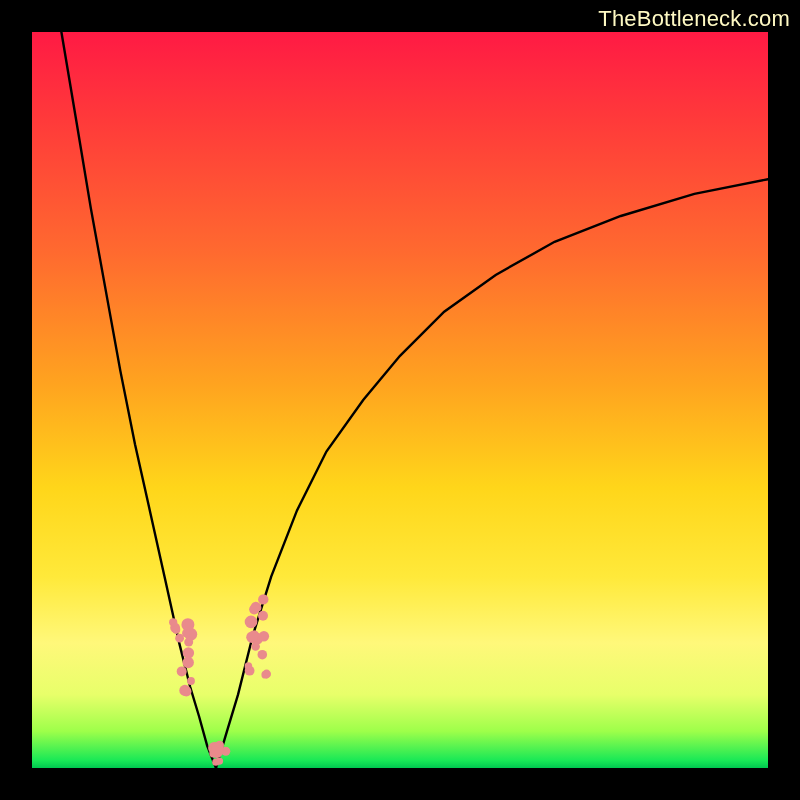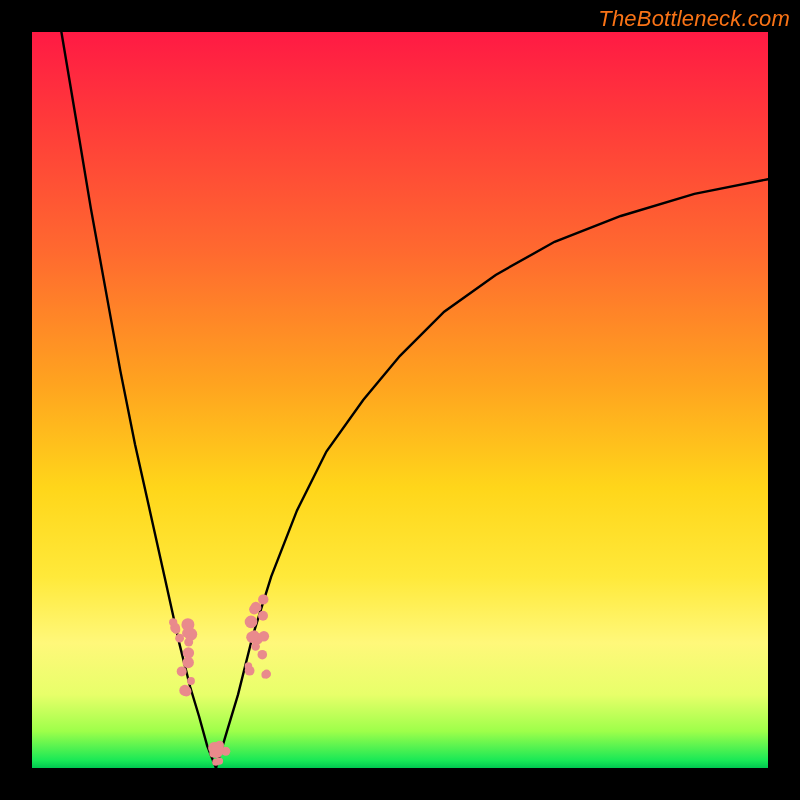--- a/index.html
+++ b/index.html
@@ -39,24 +39,23 @@
       #18e856 99%,
       #00c850 100%
     );
   }
   .watermark {
     position: absolute;
     top: 6px;
     right: 10px;
     font-family: Arial, Helvetica, sans-serif;
     font-size: 22px;
-    color: #f97316;
+    color: #fef9c3;
     letter-spacing: 0.2px;
     user-select: none;
-    font-style: italic;
   }
   svg.curve {
     position: absolute;
     left: 0;
     top: 0;
     width: 736px;
     height: 736px;
     overflow: visible;
   }
   .dot {

